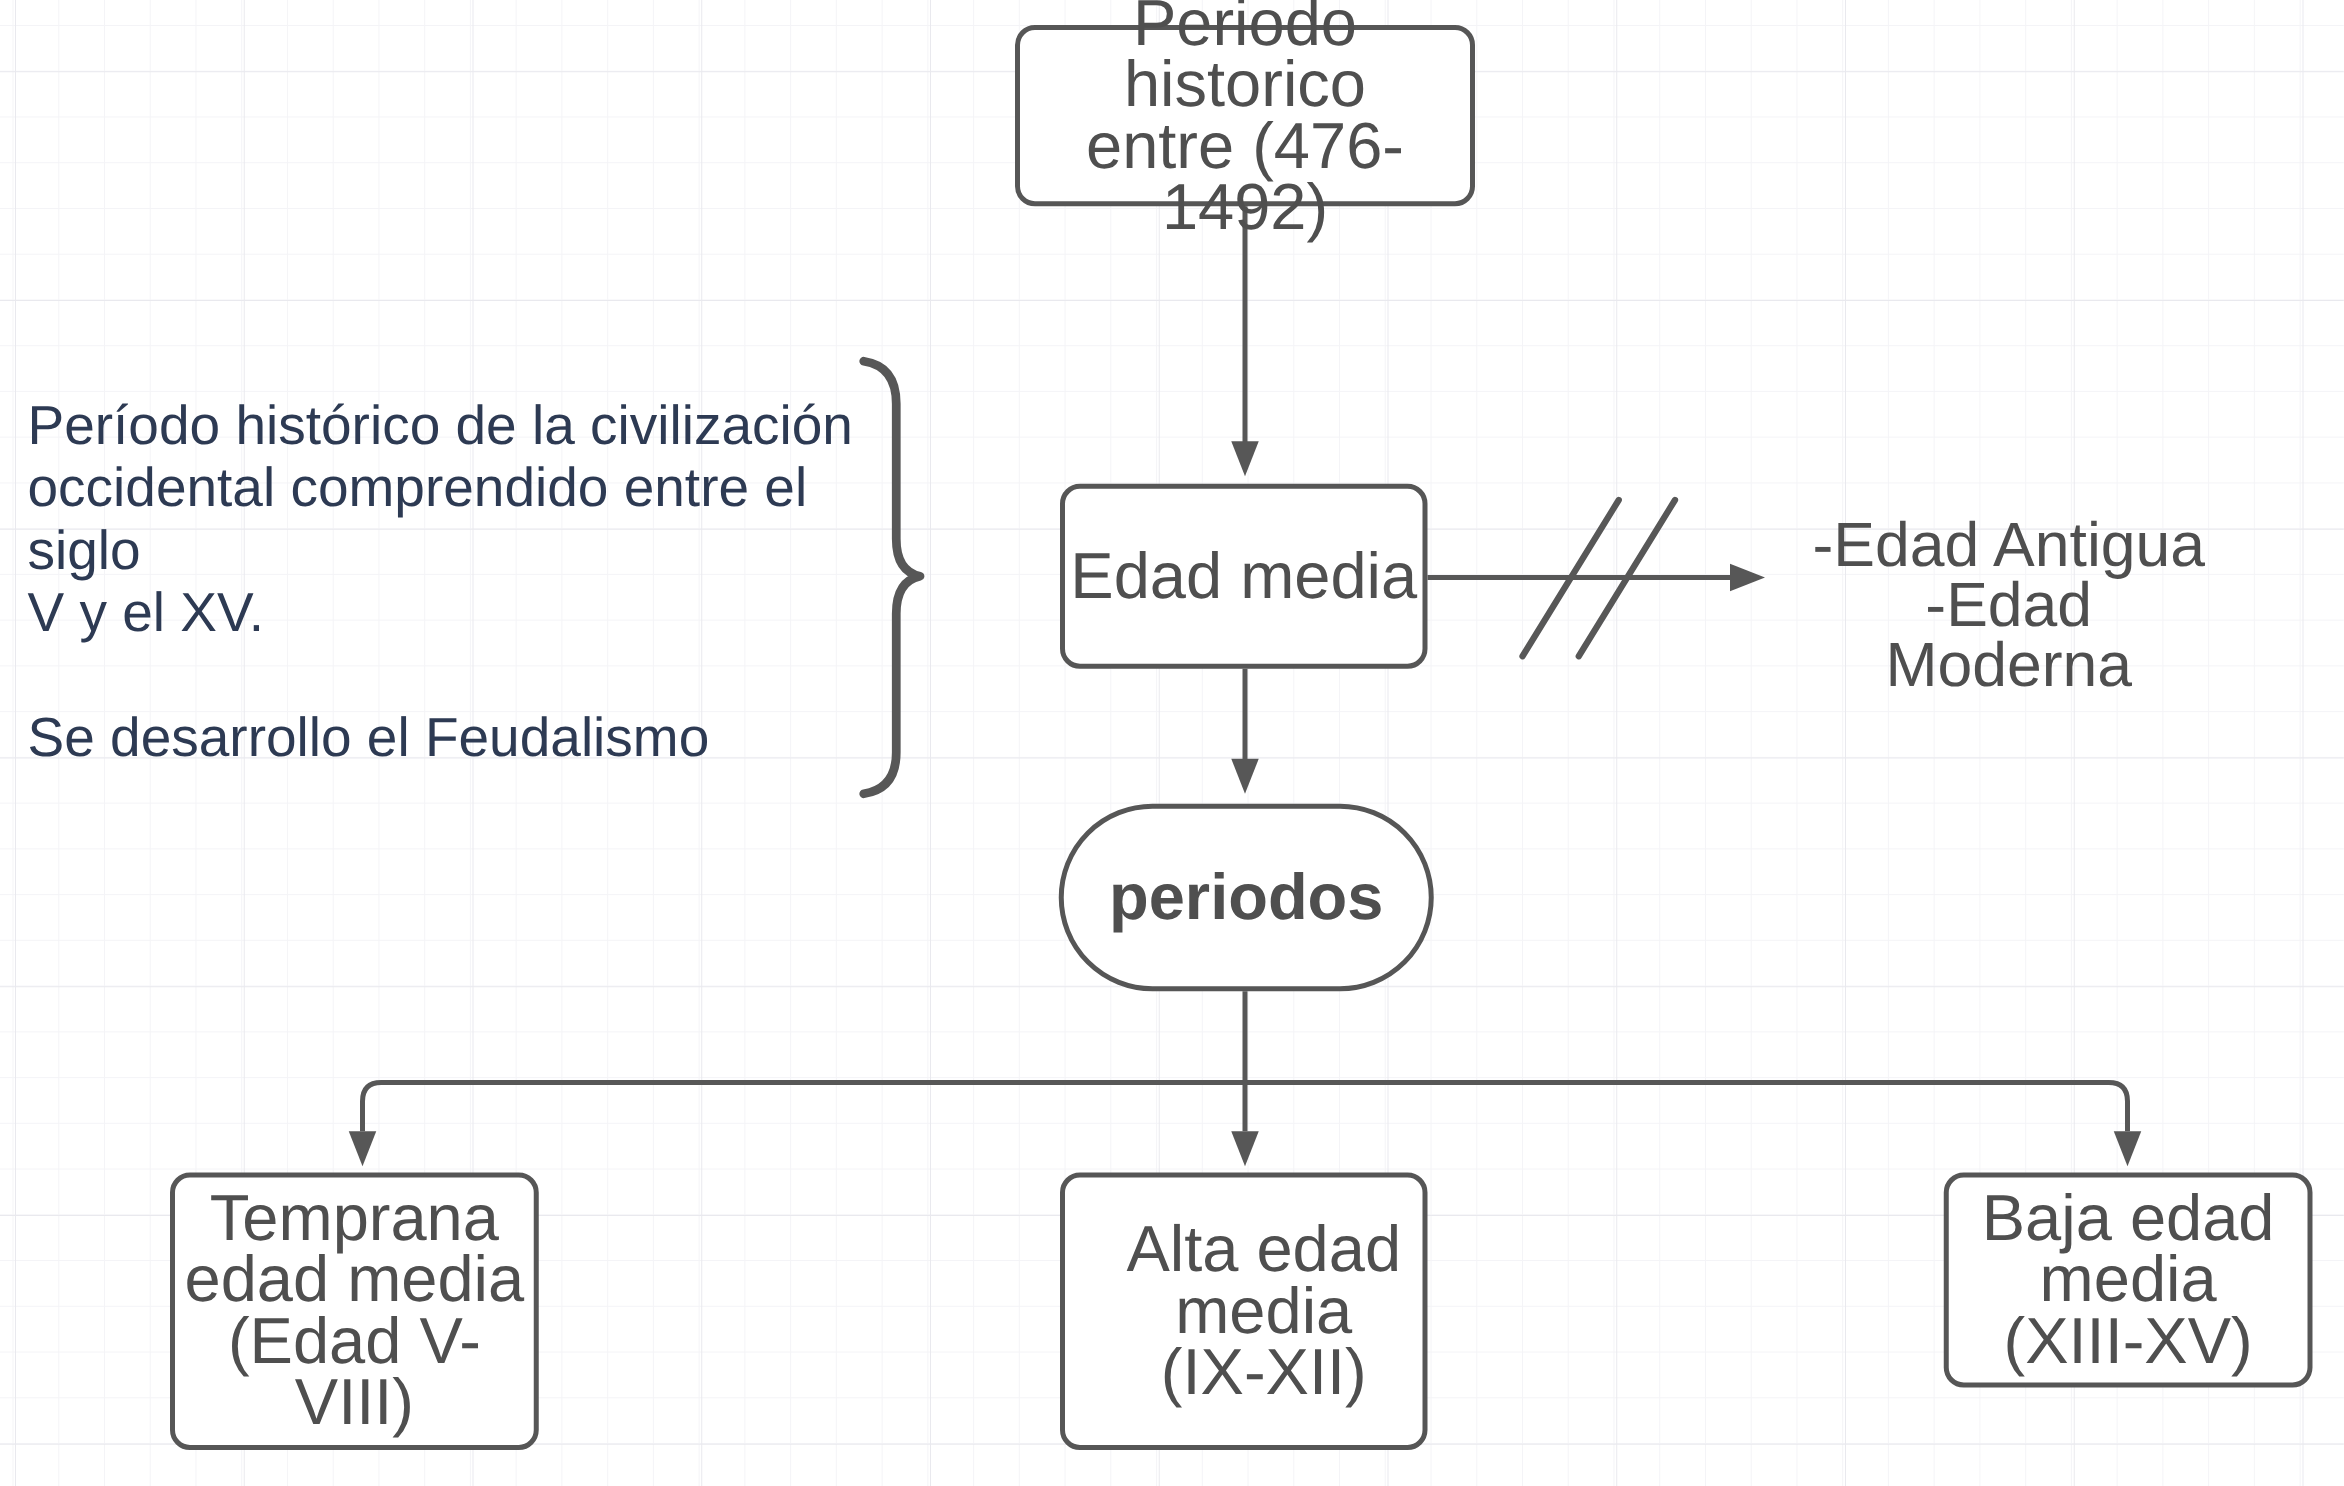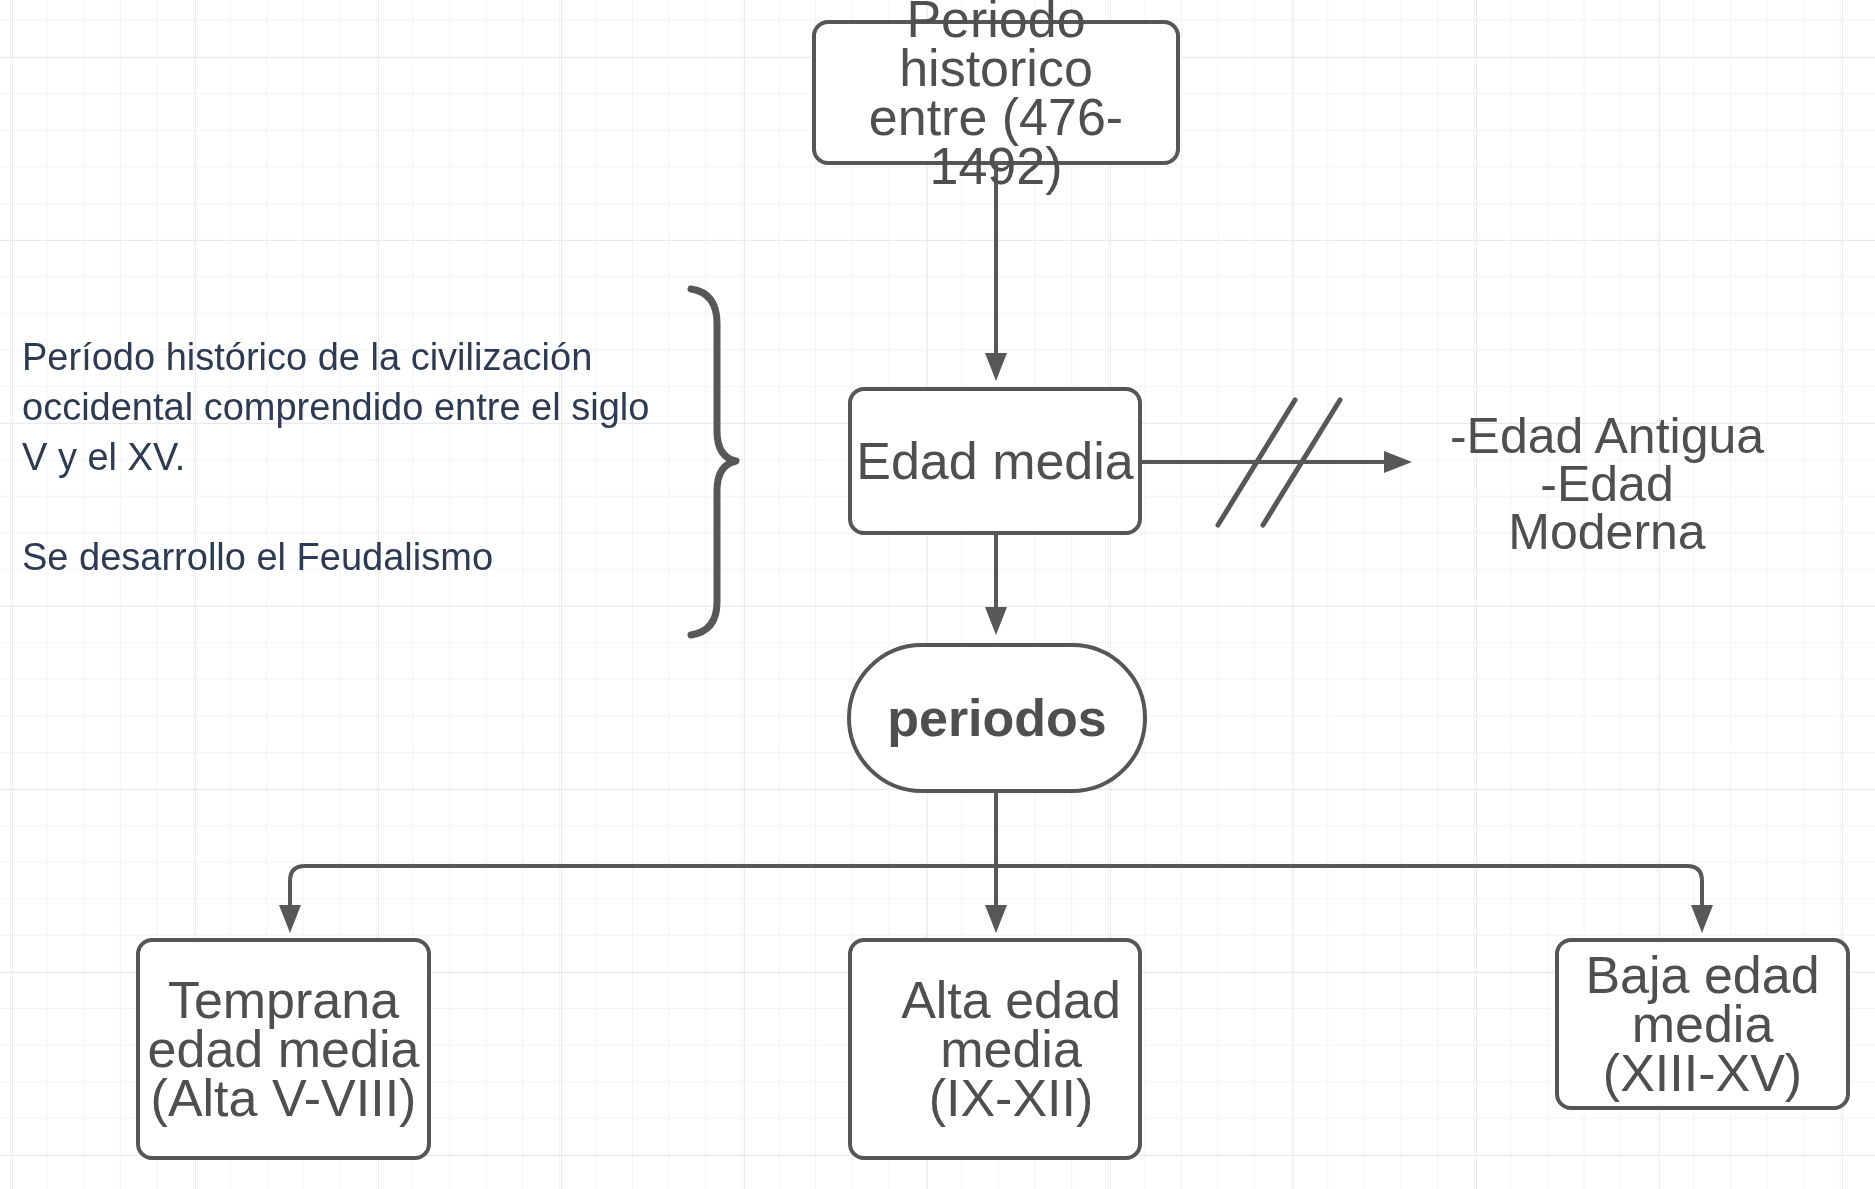--- a/index.html
+++ b/index.html
@@ -47,24 +47,24 @@
     left: 847px; top: 643px; width: 300px; height: 150px;
     border-radius: 75px;
     font-weight: bold;
   }
   .node.child-left  { left: 136px;  top: 938px; width: 295px; height: 222px; }
   .node.child-mid   { left: 848px;  top: 938px; width: 294px; height: 222px; padding-left: 32px; }
   .node.child-right { left: 1555px; top: 938px; width: 295px; height: 172px; }
 
   .note {
     position: absolute;
-    left: 22px; top: 332px;
+    left: 22px; top: 316px;
     width: 690px;
     color: var(--note-text, #2d3a53);
-    font-size: 38px;
+    font-size: 44px;
     line-height: 50px;
     white-space: pre-line;
   }
   .excluded {
     position: absolute;
     left: 1437px; top: 412px;
     width: 340px;
     color: var(--shape-text, #4f4f4f);
     font-size: 50px;
     line-height: 48px;
@@ -137,21 +137,21 @@
     <span class="label">Edad media</span>
   </div>
 
   <div class="node periodos-node">
     <span class="label">periodos</span>
   </div>
 
   <div class="node child-left">
     <span class="label">Temprana
 edad media
-(Alta V-VIII)</span>
+(Edad V-VIII)</span>
   </div>
 
   <div class="node child-mid">
     <span class="label">Alta edad
 media
 (IX-XII)</span>
   </div>
 
   <div class="node child-right">
     <span class="label">Baja edad

